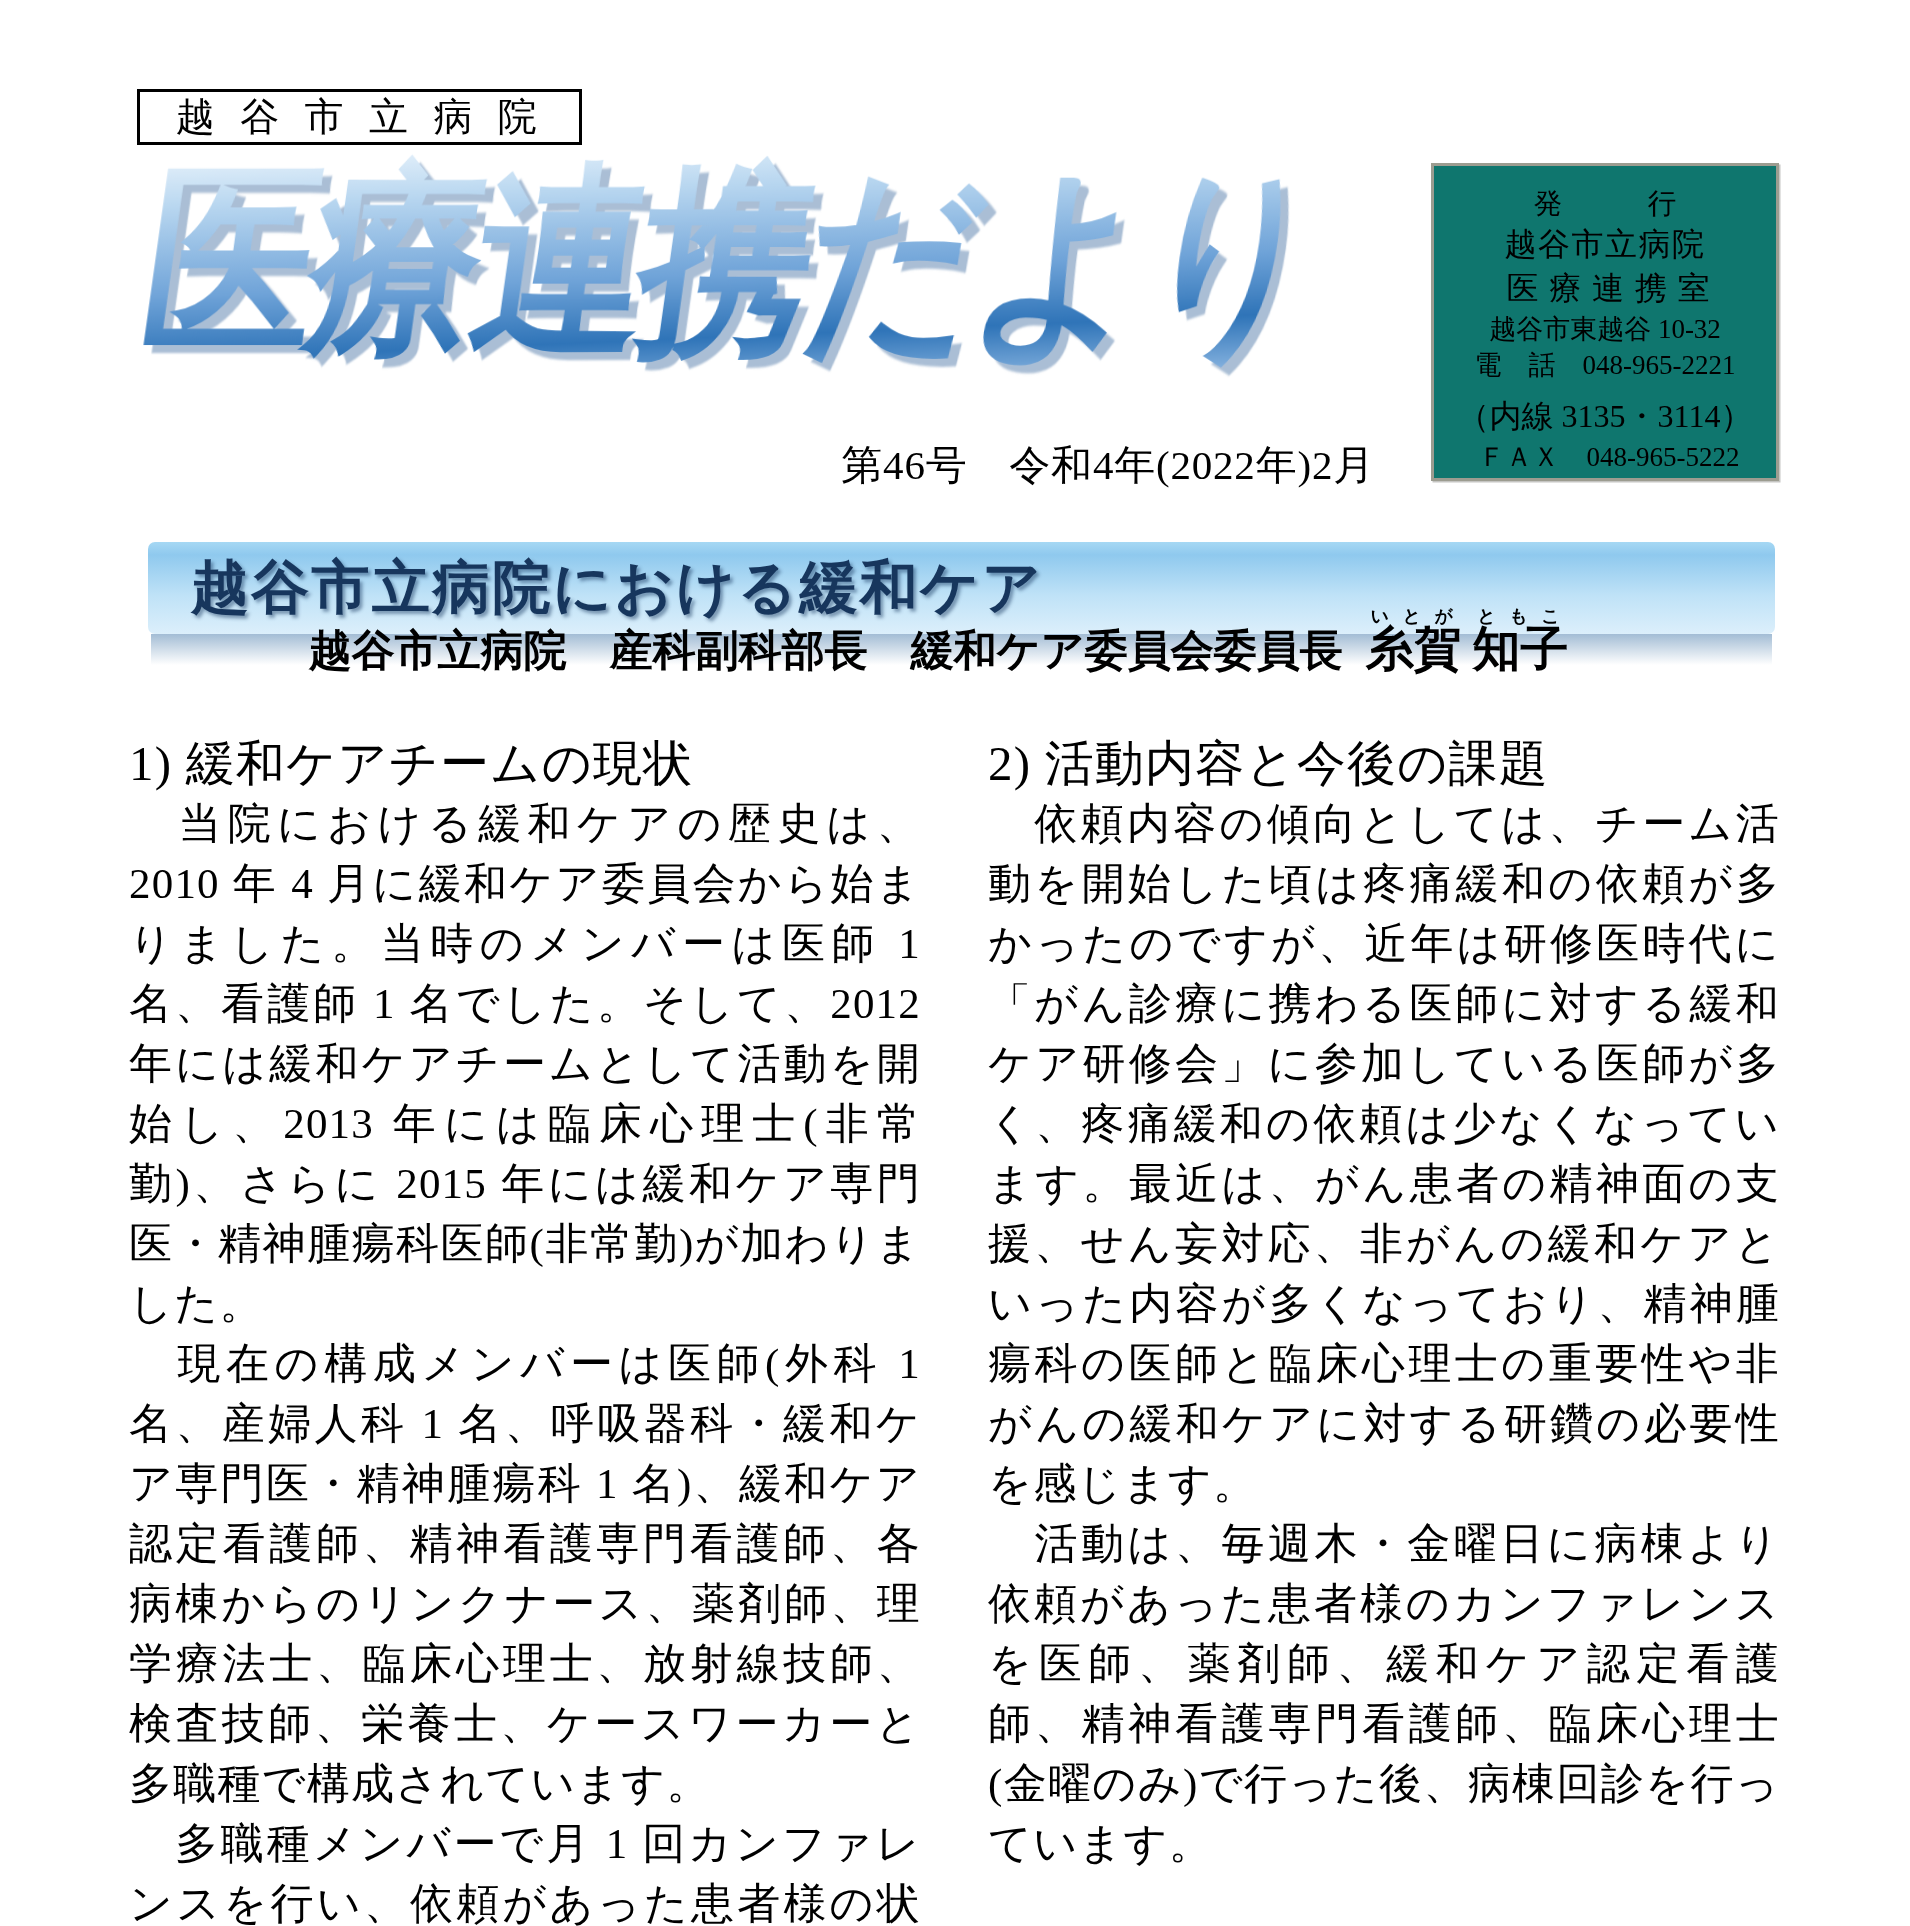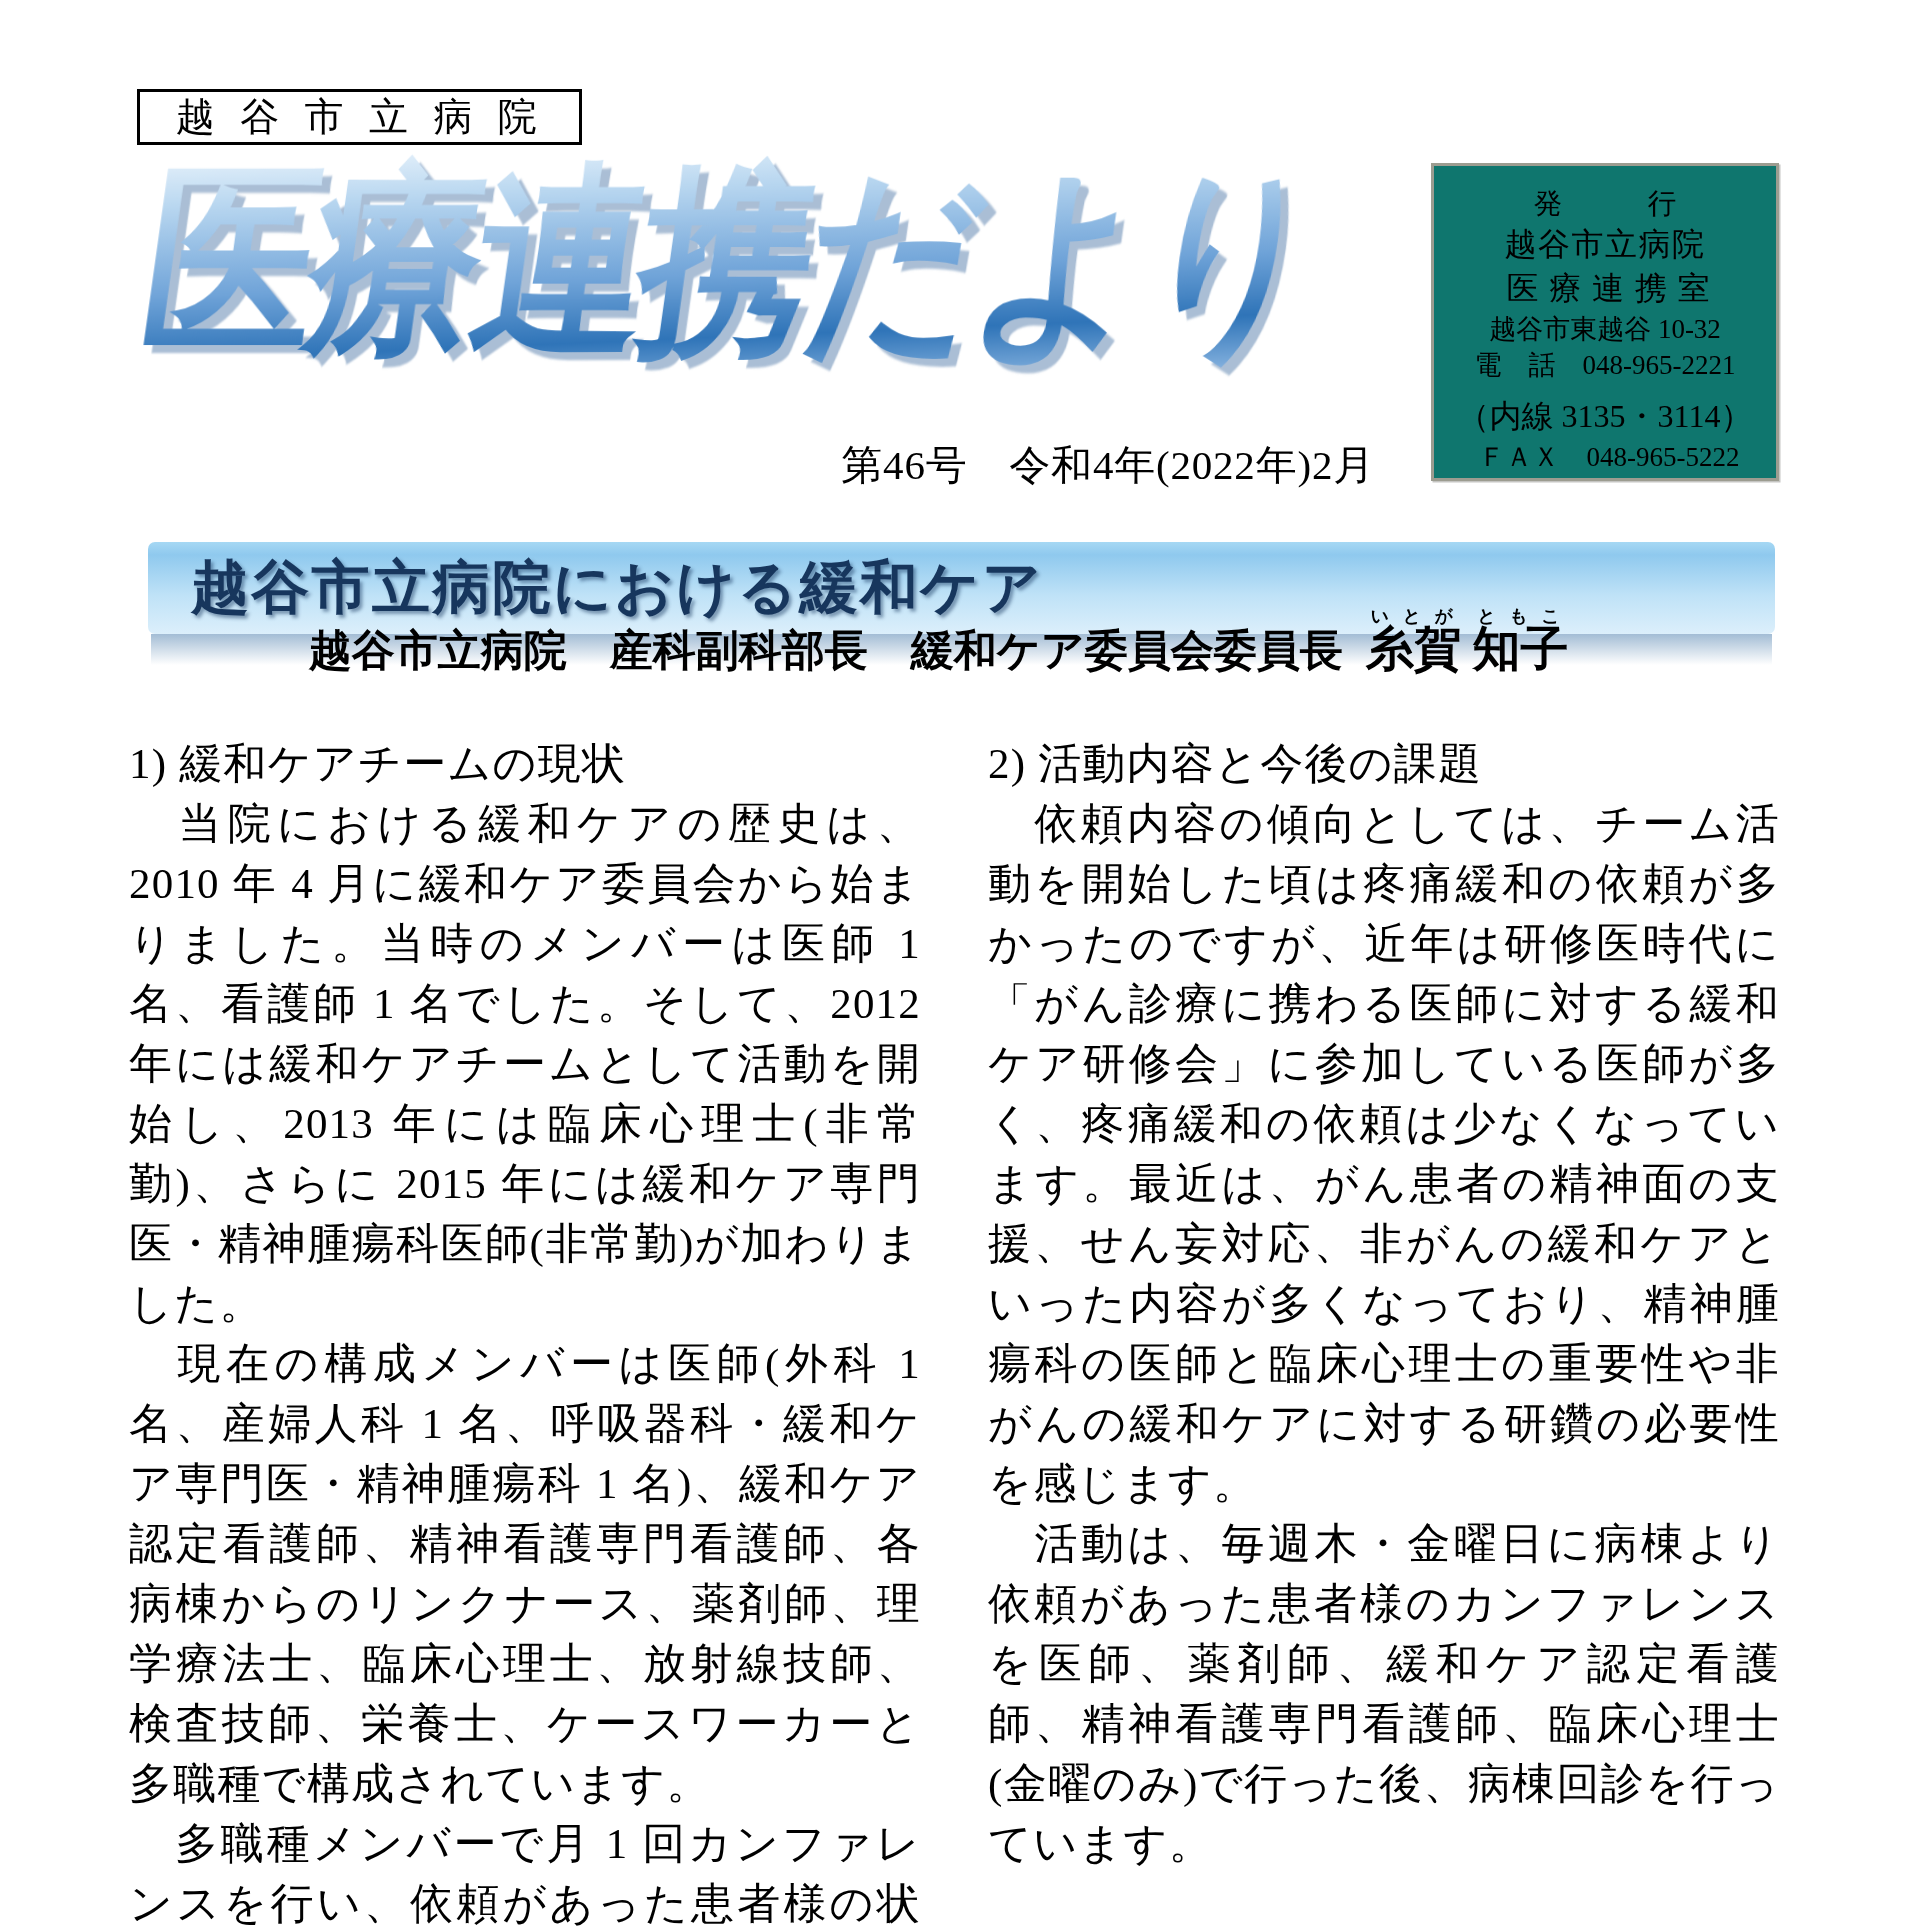--- a/index.html
+++ b/index.html
@@ -53,21 +53,21 @@
         white-space:nowrap;}
   .byline .author-name{font-size:48px;margin-left:23px;}
   .byline ruby{margin-right:10.8px;}
   .byline rt{font-size:17.7px;font-weight:bold;letter-spacing:3.9px;}
 
   
   .column{position:absolute;top:734px;width:792px;font-size:43px;line-height:60px;
         letter-spacing:1.2px;text-align:justify;}
   .column-left{left:129px;}
   .column-right{left:988px;}
-  .section-heading{font-size:43px;font-weight:normal;margin:0;letter-spacing:1.2px;}
+  .section-heading{font-size:49px;font-weight:normal;margin:0;letter-spacing:1.2px;}
   .body-paragraph{margin:0;}
 </style>
 </head>
 <body>
 
 <div id="page">
 
   <div class="hospital-label">越谷市立病院</div>
 
   <div class="newsletter-title">医療連携だより</div>

